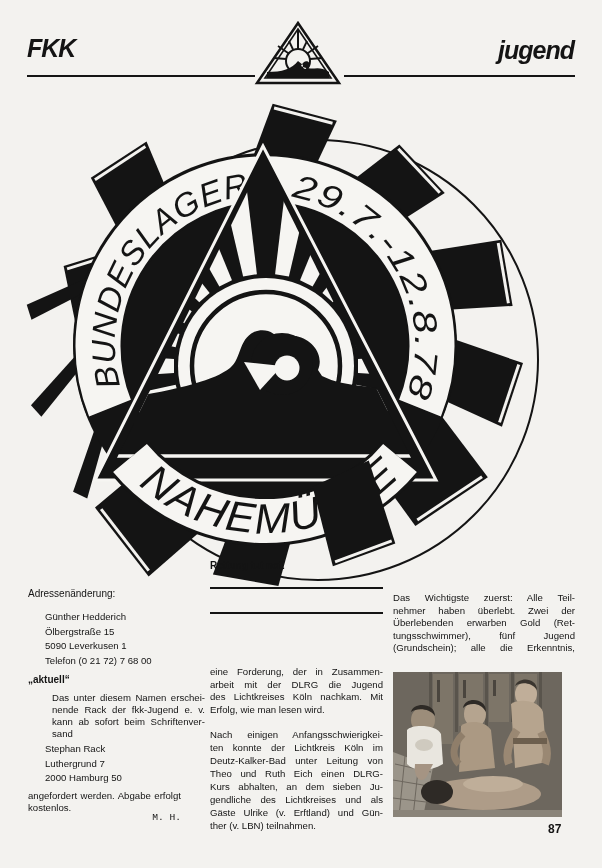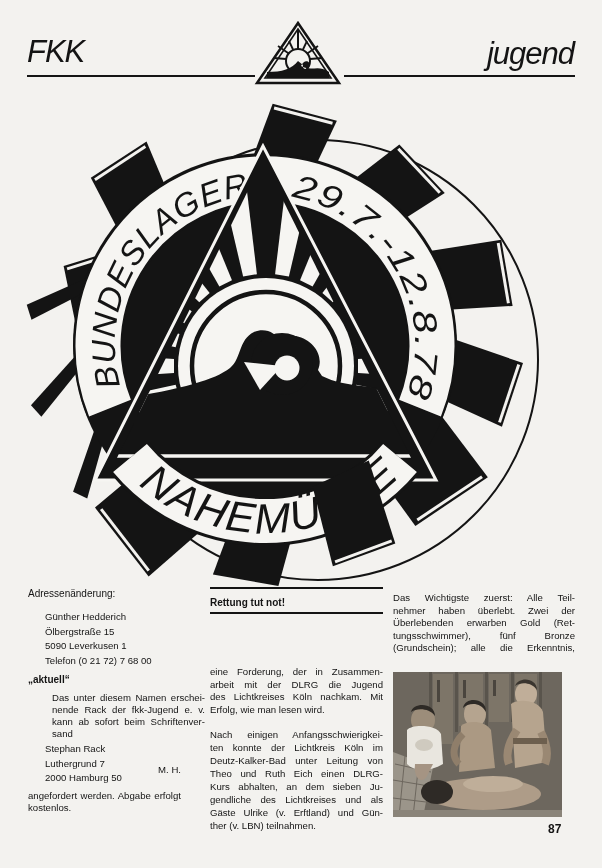--- a/index.html
+++ b/index.html
@@ -1,19 +1,19 @@
 <!DOCTYPE html>
 <html><head>
 <meta charset="utf-8">
 <style>
   html,body{margin:0;padding:0;background:#d8d6d2;}
   .page{position:relative;width:602px;height:868px;background:#f3f2ef;overflow:hidden;
         font-family:"Liberation Sans",sans-serif;color:#141414;}
   
-  .brand{position:absolute;font-weight:normal;font-style:italic;font-size:31px;letter-spacing:-1px;}
+  .brand{position:absolute;font-weight:bold;font-style:italic;font-size:25px;letter-spacing:-1px;}
   .brand.left{left:27px;top:34px;}
   .brand.right{right:28px;top:36px;}
   .hrule{position:absolute;height:2px;background:#141414;top:75px;}
   .hrule.l{left:27px;width:228px;}
   .hrule.r{left:344px;width:231px;}
   .hlogo{position:absolute;left:248px;top:20px;}
   
   .emblem{position:absolute;left:0;top:92px;}
   .etxt{font-family:"Liberation Sans",sans-serif;font-style:italic;fill:#141414;}
   
@@ -197,24 +197,24 @@
     </div>
   <div class="blk col1 addr indent" style="top:742px;">
       <div class="line">Stephan Rack</div>
       <div class="line">Luthergrund 7</div>
       <div class="line">2000 Hamburg 50</div>
     </div>
   <div class="blk col1 just" style="top:790px;">
       <div class="line">angefordert werden. Abgabe erfolgt</div>
       <div class="line">kostenlos.</div>
     </div>
-  <div class="blk col1 initials" style="top:764px;">M. H.</div>
+  <div class="blk col1 initials" style="top:812px;font-family:Liberation Mono, monospace;">M. H.</div>
 
   <div class="rule2" style="top:587px;"></div>
-  <div class="blk col2 b h10" style="top:597px;">Rettung tut not!</div>
+  <div class="blk col2 b h10" style="top:560px;">Rettung tut not!</div>
   <div class="rule2" style="top:612px;"></div>
   <div class="blk col2 just" style="top:666px;line-height:12.5px;">
       <div class="line">eine Forderung, der in Zusammen-</div>
       <div class="line">arbeit mit der DLRG die Jugend</div>
       <div class="line">des Lichtkreises Köln nachkam. Mit</div>
       <div class="line">Erfolg, wie man lesen wird.</div>
     </div>
   <div class="blk col2 just" style="top:728px;line-height:13px;">
       <div class="line">Nach einigen Anfangsschwierigkei-</div>
       <div class="line">ten konnte der Lichtkreis Köln im</div>
@@ -223,21 +223,21 @@
       <div class="line">Kurs abhalten, an dem sieben Ju-</div>
       <div class="line">gendliche des Lichtkreises und als</div>
       <div class="line">Gäste Ulrike (v. Erftland) und Gün-</div>
       <div class="line">ther (v. LBN) teilnahmen.</div>
     </div>
 
   <div class="blk col3 just jall" style="top:592px;line-height:12.5px;">
       <div class="line">Das Wichtigste zuerst: Alle Teil-</div>
       <div class="line">nehmer haben überlebt. Zwei der</div>
       <div class="line">Überlebenden erwarben Gold (Ret-</div>
-      <div class="line">tungsschwimmer), fünf Bronze</div>
+      <div class="line">tungsschwimmer), fünf Jugend</div>
       <div class="line">(Grundschein); alle die Erkenntnis,</div>
     </div>
 
   <svg class="photo" viewBox="0 0 169 145">
     <rect width="169" height="145" fill="#6d675e"></rect>
 
     <g fill="#59544c">
         <rect x="36" y="0" width="3" height="80"></rect>
         <rect x="62" y="0" width="3" height="60"></rect>
         <rect x="92" y="0" width="3" height="55"></rect>

